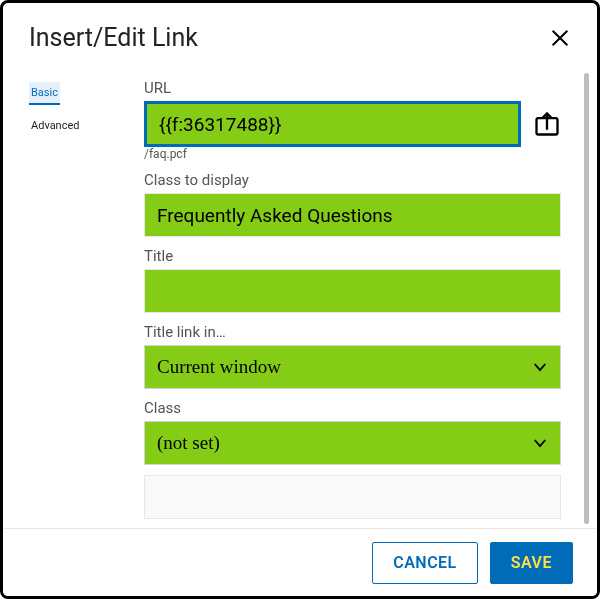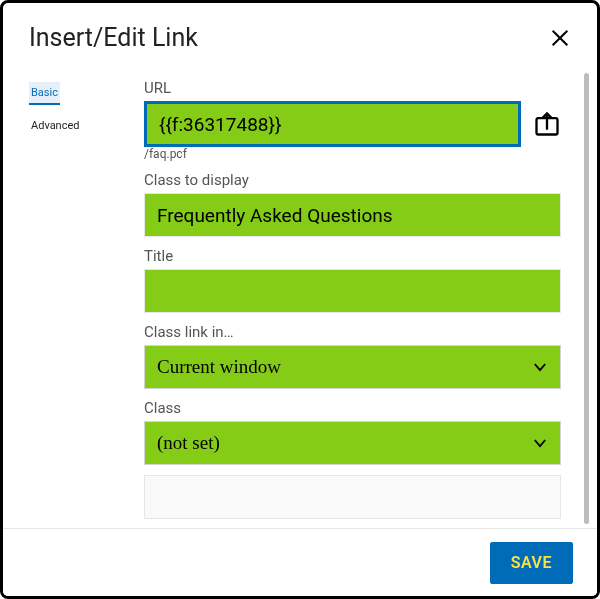--- a/index.html
+++ b/index.html
@@ -214,21 +214,21 @@
         <div class="label">Class to display</div>
         <input class="input" type="text" value="Frequently Asked Questions" style="">
       </div>
 
       <div class="field">
         <div class="label">Title</div>
         <input class="input" type="text" value="" style="">
       </div>
 
       <div class="field">
-        <div class="label">Class link in…</div>
+        <div class="label">Title link in…</div>
         <div class="select">
           <input class="input" type="text" readonly="" value="Current window" style="">
           <svg class="chev" viewBox="0 0 24 24">
             <polyline points="5,8 12,16 19,8" fill="none" stroke="#000" stroke-width="2.5"></polyline>
           </svg>
         </div>
       </div>
 
       <div class="field">
         <div class="label">Class</div>
@@ -243,16 +243,17 @@
       <div class="field">
         <input class="input readonly" type="text" value="" style="">
       </div>
 
     </div>
   </div>
 
   <div class="scrollbar"></div>
 
   <div class="footer">
+    <button class="btn cancel">CANCEL</button>
     <button class="btn save">SAVE</button>
   </div>
 
 </div>
 
 </body></html>

